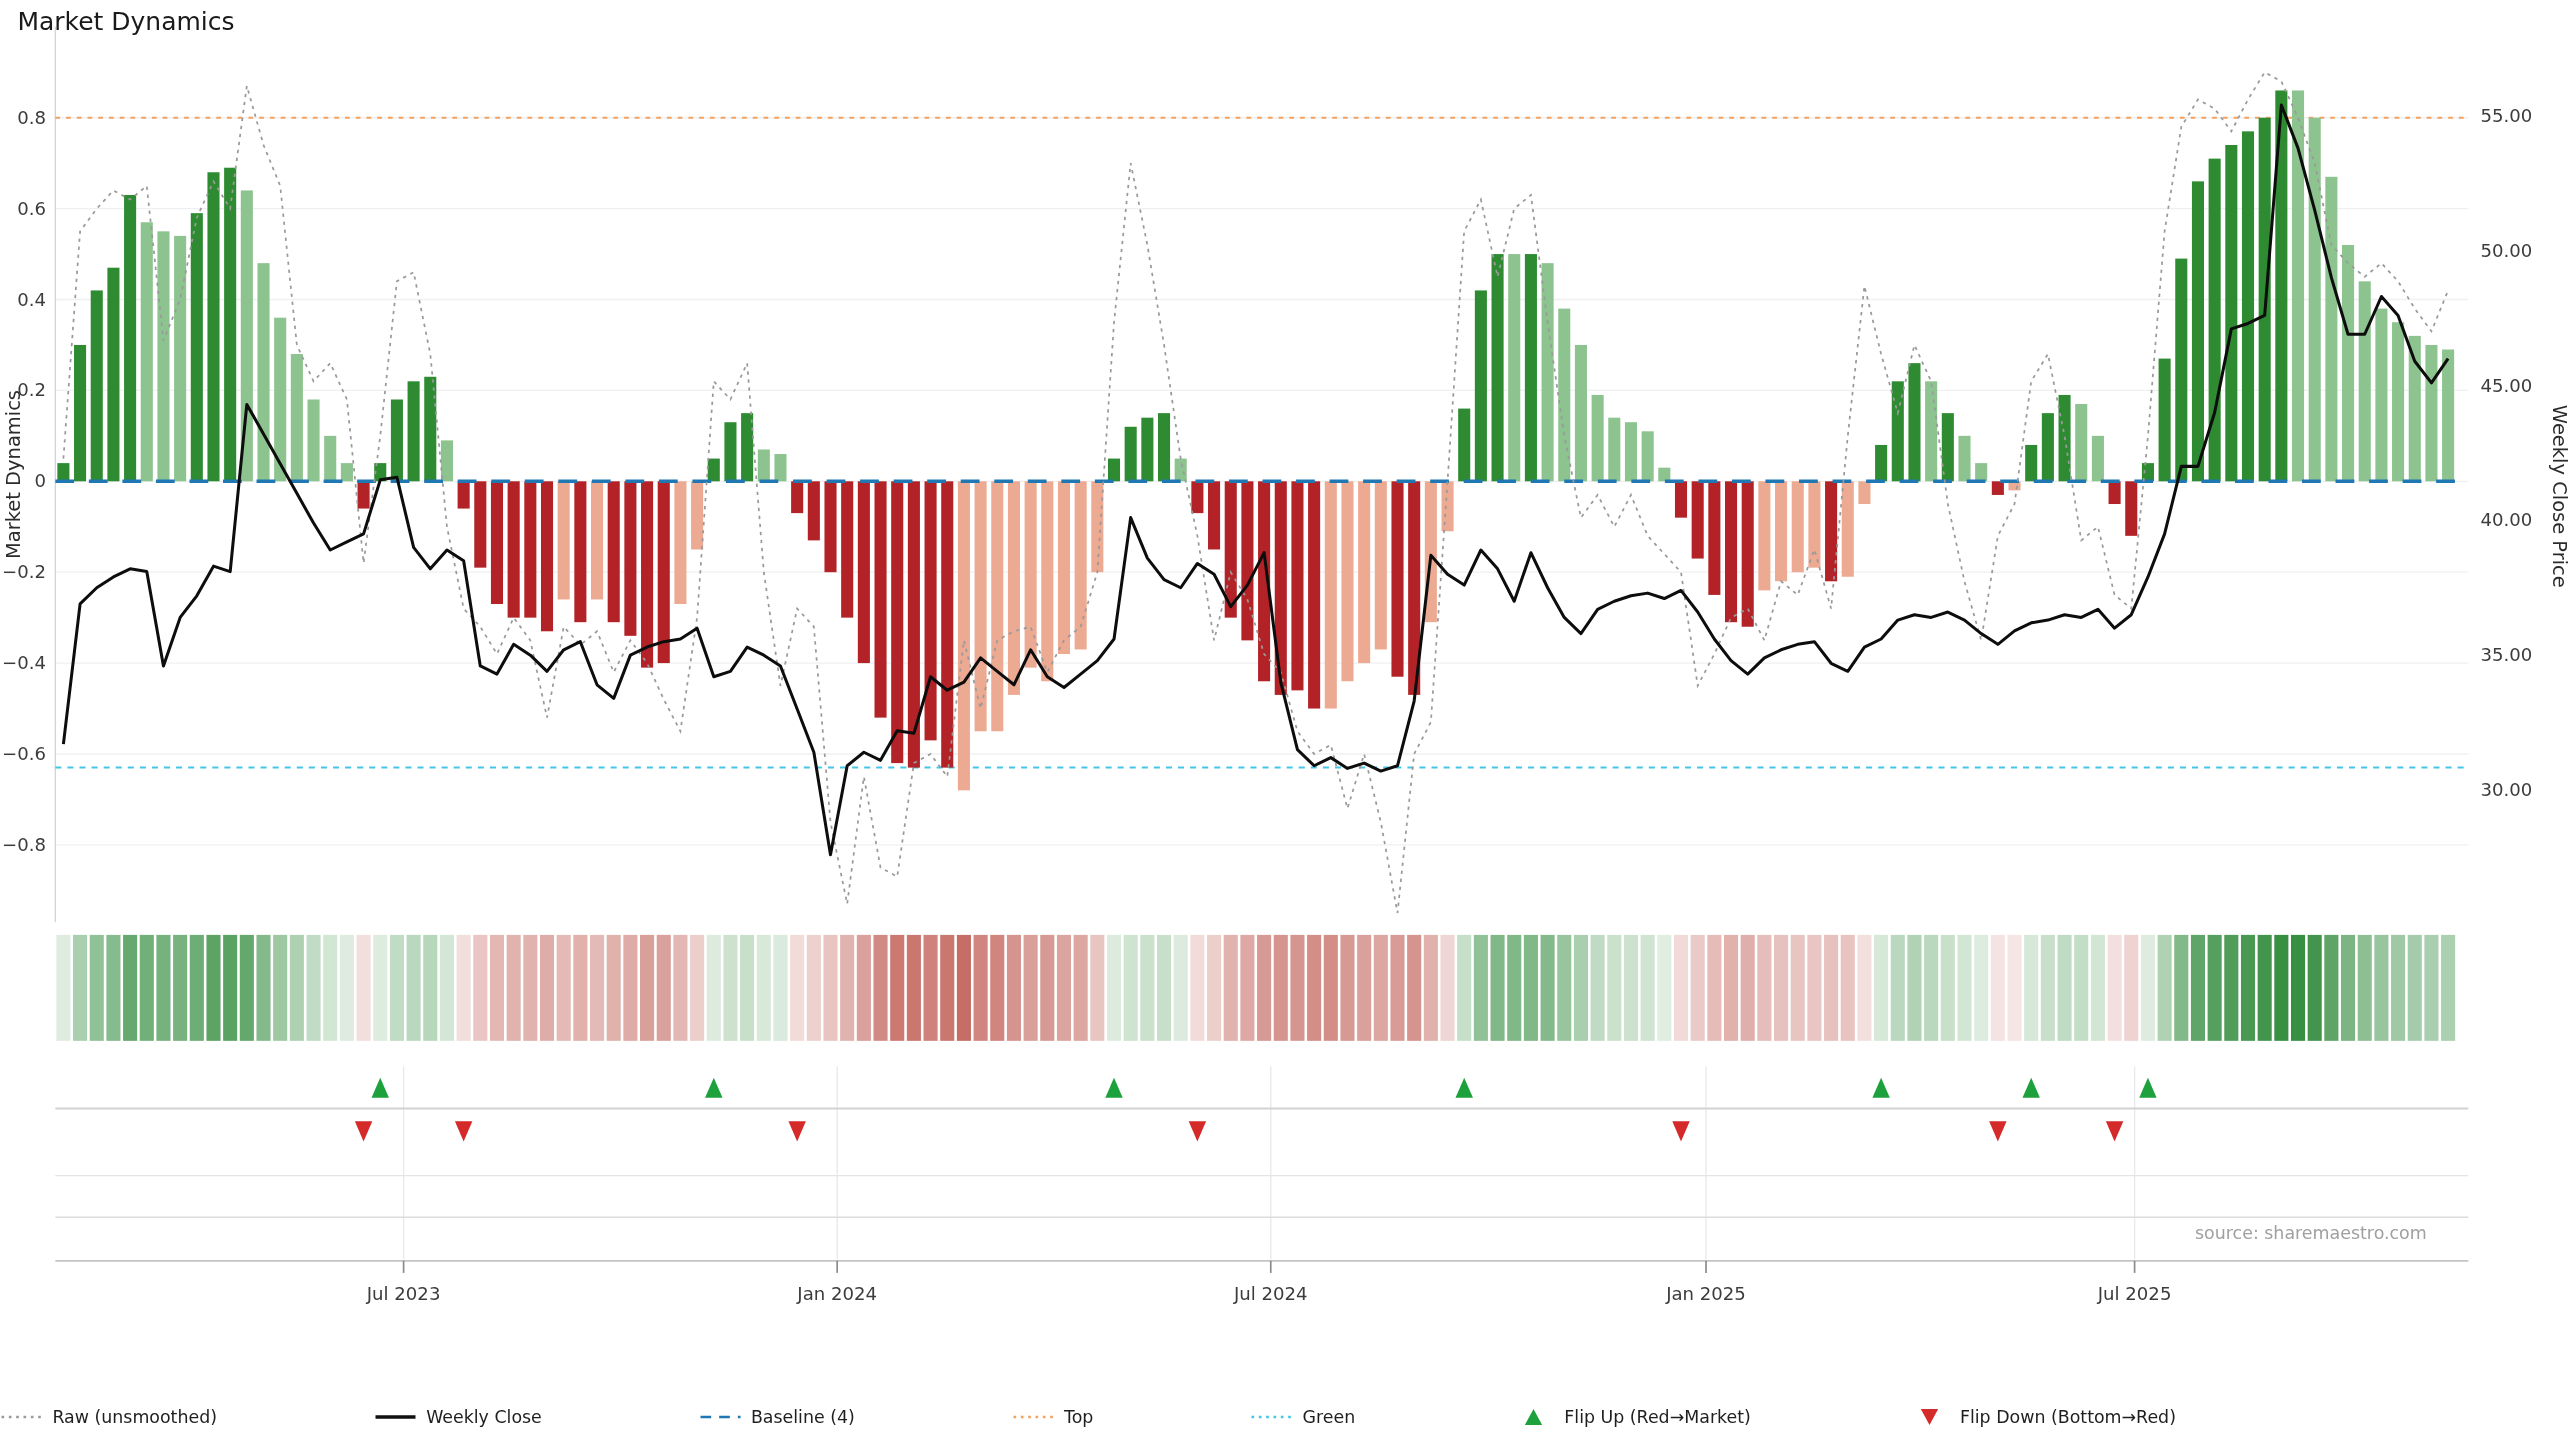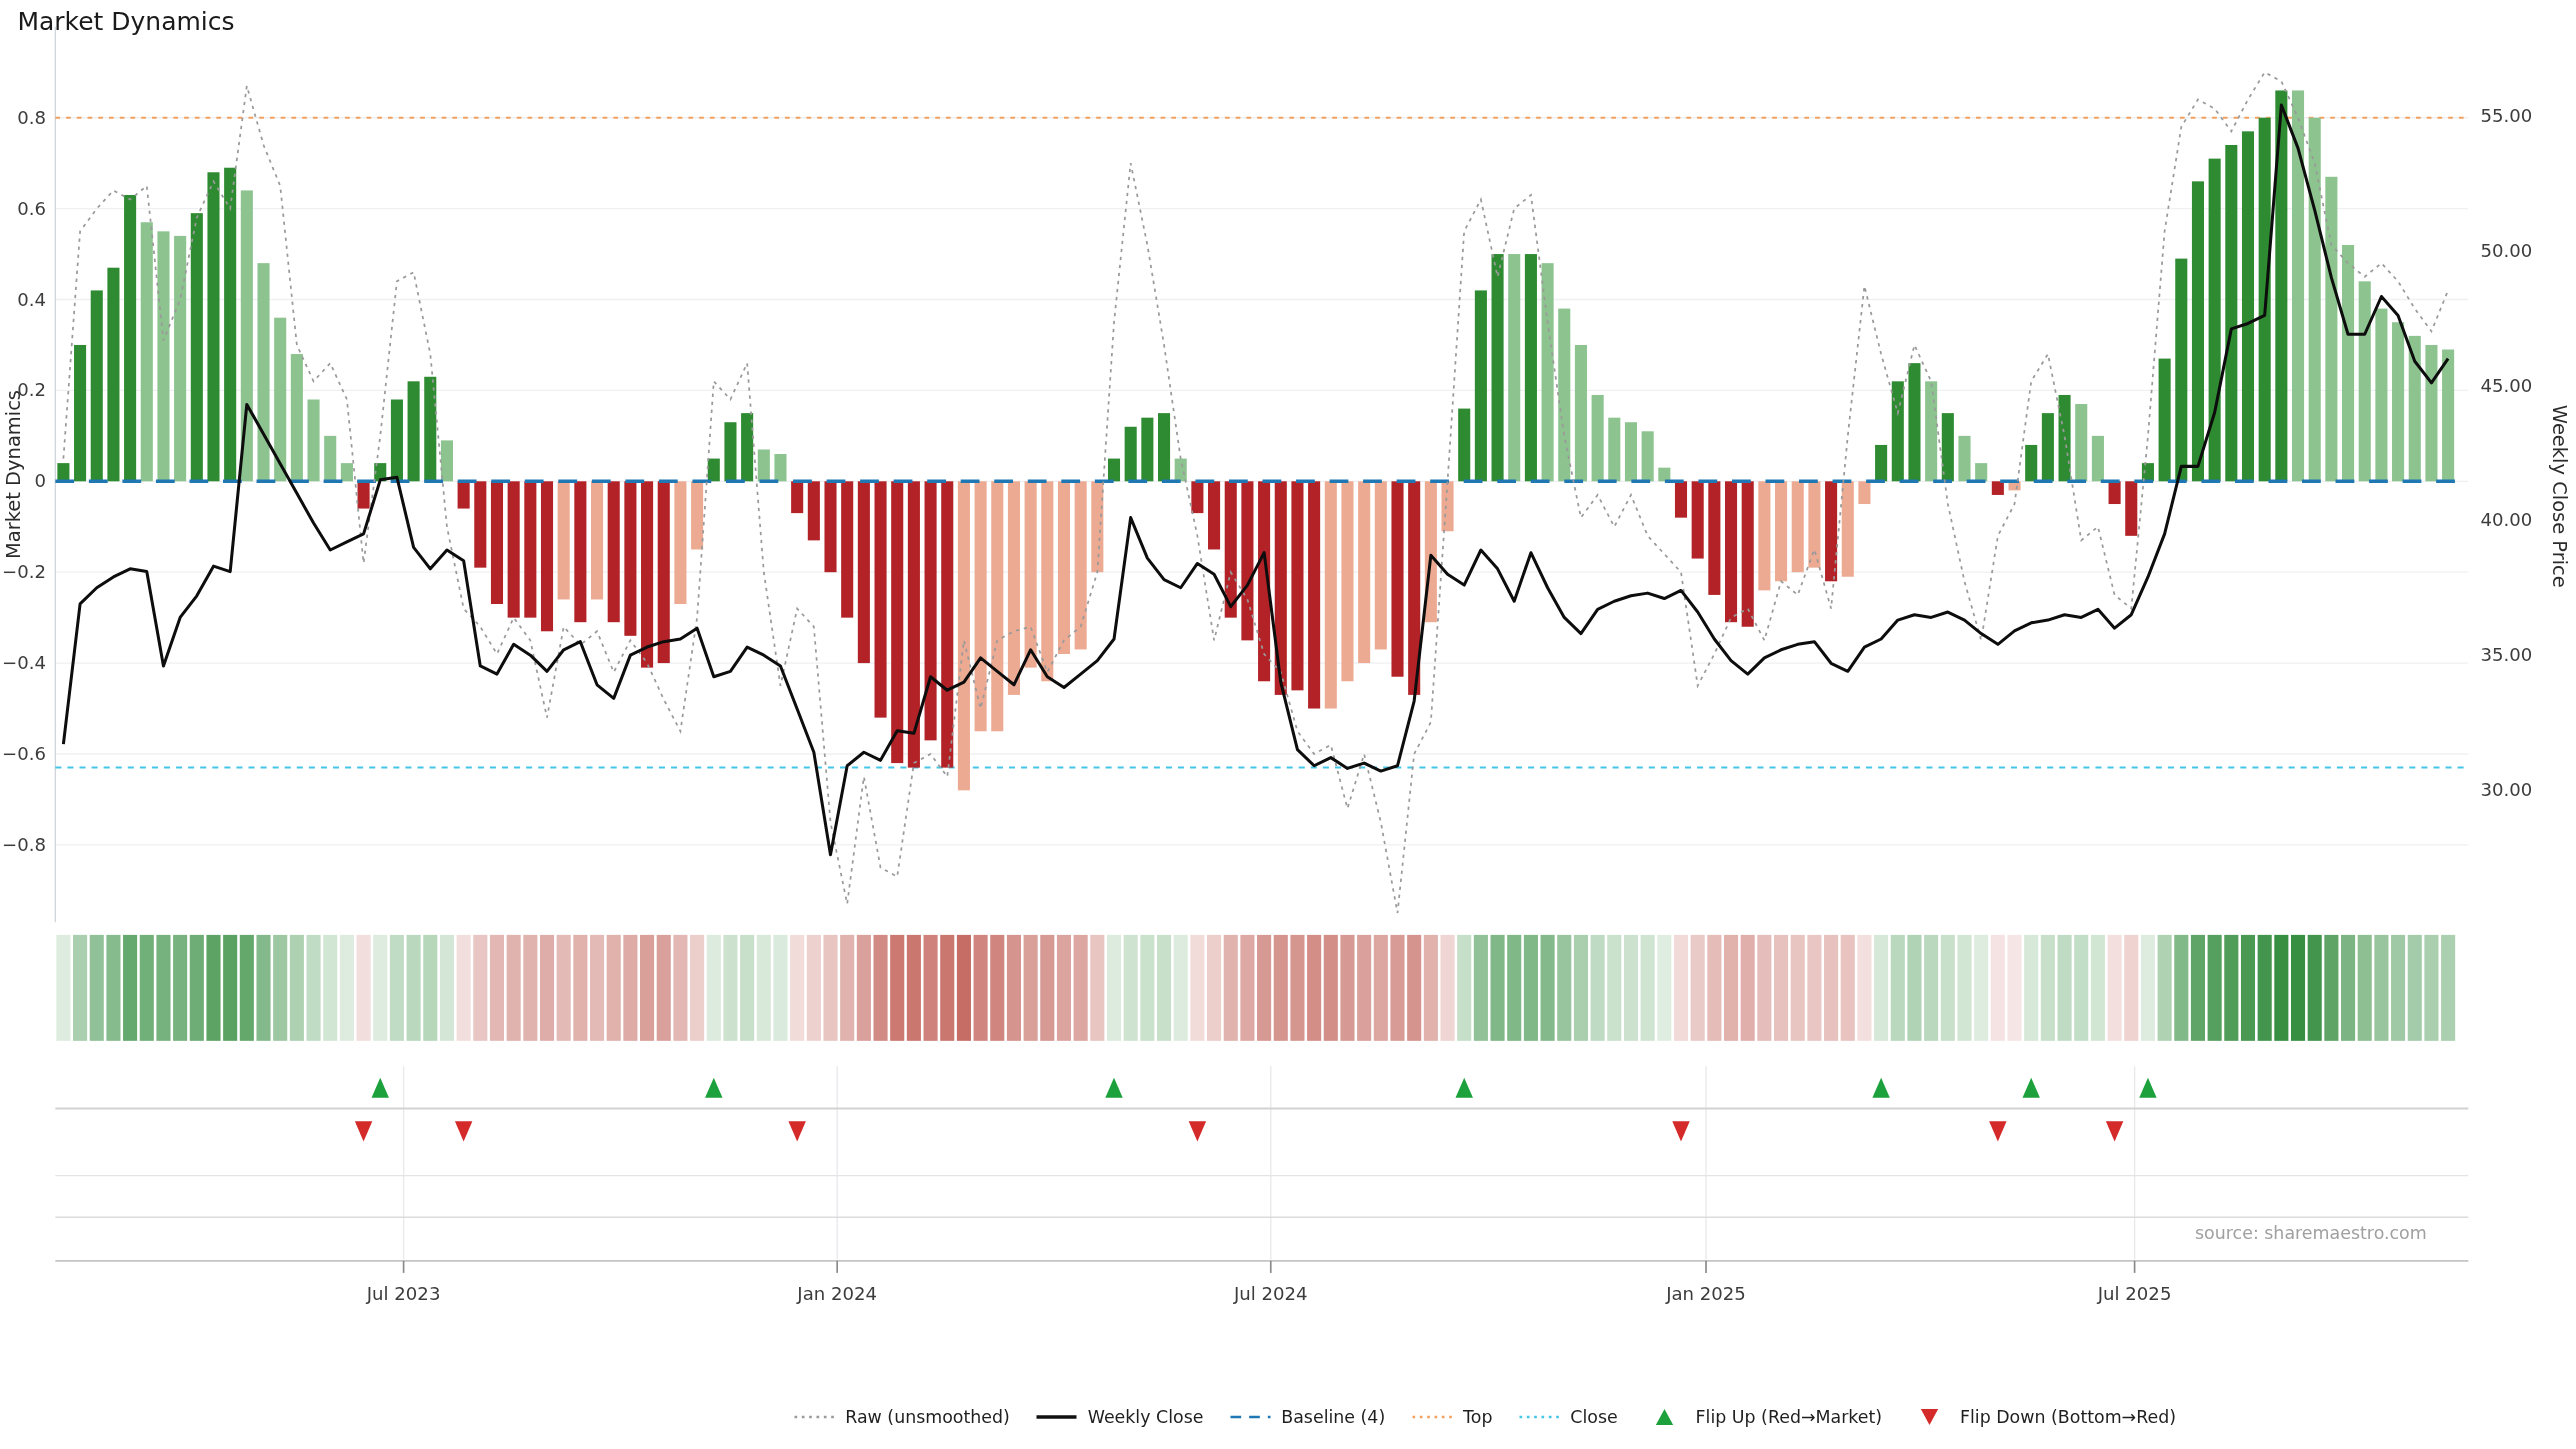--- a/index.html
+++ b/index.html
@@ -1,19 +1,19 @@
 <!DOCTYPE html>
 <html style="font-size:10.7px"><head>
 <meta charset="utf-8">
 <style>
   html,body{margin:0;padding:0;background:#ffffff;}
   body{width:2576px;height:1449px;position:relative;font-family:"DejaVu Sans","Liberation Sans",sans-serif;overflow:hidden;}
   #page-title{position:absolute;left:17.4px;top:6.7px;font-size:25px;color:#1a1a1a;}
   #chart-wrap{position:absolute;left:0;top:0;width:2316px;height:1348px;}
-  #legend{position:absolute;left:0;top:1407px;width:2176px;display:flex;justify-content:flex-end;align-items:center;gap:25.5px;}
+  #legend{position:absolute;left:0;top:1407px;width:2176px;display:flex;justify-content:space-between;align-items:center;gap:25.5px;}
   .legend-item{display:flex;align-items:center;gap:9.4px;font-size:17.4px;color:#1f1f1f;white-space:nowrap;}
   .legend-item svg{display:block;}
   text{font-family:"DejaVu Sans","Liberation Sans",sans-serif;}
 </style>
 </head>
 <body>
 
 <div id="page-title">Market Dynamics</div>
 
 <div id="chart-wrap">
@@ -411,21 +411,21 @@
     <div class="legend-item">
       <svg width="43" height="20" viewBox="0 0 64 30">
         <line x1="2" x2="62" y1="15" y2="15" stroke="#f4a15d" stroke-width="4" stroke-dasharray="4 7"></line>
       </svg>
       <span>Top</span>
     </div>
     <div class="legend-item">
       <svg width="43" height="20" viewBox="0 0 64 30">
         <line x1="2" x2="62" y1="15" y2="15" stroke="#43c6e8" stroke-width="4" stroke-dasharray="4 7"></line>
       </svg>
-      <span>Close</span>
+      <span>Green</span>
     </div>
     <div class="legend-item">
       <svg width="43" height="20" viewBox="0 0 64 30">
         <polygon points="32,3 19,27 45,27" fill="#1ca13c"></polygon>
       </svg>
       <span>Flip Up (Red→Market)</span>
     </div>
     <div class="legend-item">
       <svg width="43" height="20" viewBox="0 0 64 30">
         <polygon points="32,27 19,3 45,3" fill="#d42a2a"></polygon>

